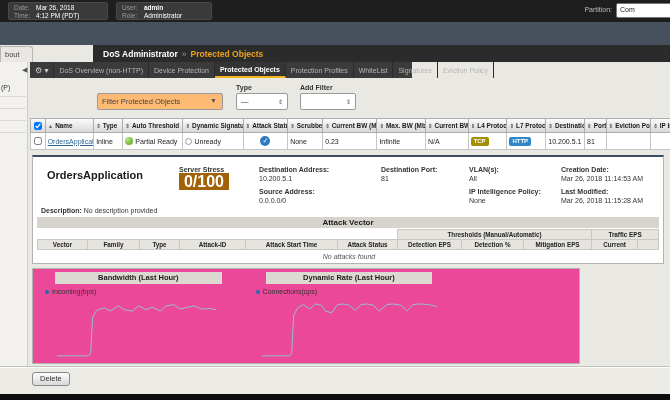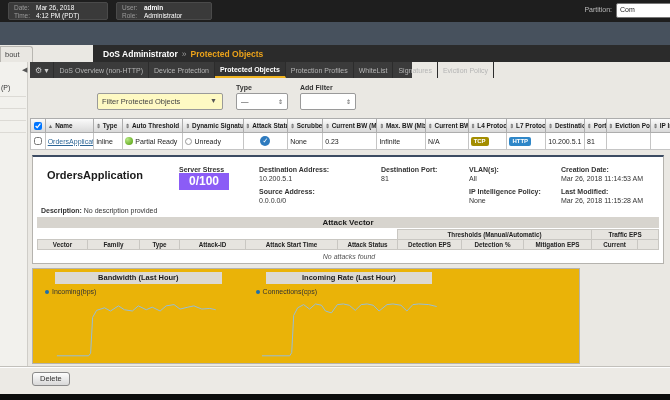--- a/index.html
+++ b/index.html
@@ -29,21 +29,21 @@
   .crumb-sep{color:#999;margin:0 4px;}
   .crumb-page{color:#eba21a;font-weight:bold;}
 
   
   .tabstrip{position:absolute;left:30px;top:62px;width:382px;height:16px;background:#3b3b3b;display:flex;}
   .tab{height:16px;border-right:1px solid #2c2c2c;color:#b5b5b5;font-size:7px;display:flex;align-items:center;justify-content:center;padding:0 5px;white-space:nowrap;cursor:pointer;}
   .tab.active{color:#fff;font-weight:bold;border-bottom:2px solid #f0b41f;background:#343434;}
   .tab.gear{color:#cfcfcf;font-size:8px;}
 
   
-  .filter-input{position:absolute;left:97px;top:93px;width:126px;height:17px;background:#fef9c3;border:1px solid #9a9a9a;border-radius:2px;font-size:7.5px;color:#444;padding:3px 14px 3px 4px;}
+  .filter-input{position:absolute;left:97px;top:93px;width:126px;height:17px;background:#fdba74;border:1px solid #9a9a9a;border-radius:2px;font-size:7.5px;color:#444;padding:3px 14px 3px 4px;}
   .funnel{position:absolute;left:210px;top:97px;font-size:7px;color:#555;}
   .flabel{position:absolute;top:84px;font-size:7px;font-weight:bold;color:#333;}
   .fselect{position:absolute;top:93px;height:17px;background:#fff;border:1px solid #9a9a9a;border-radius:2px;font-size:7.5px;color:#333;padding:3px 4px;}
   .fsel-arrow{float:right;color:#555;font-size:6px;margin-top:1px;}
 
   
   .ptable{position:absolute;left:30px;top:118px;width:640px;}
   .trow{display:flex;width:660px;}
   .th{height:15px;background:linear-gradient(#fbfbfb,#d9d9d9);border:1px solid #adadad;border-left:none;font-size:6.4px;font-weight:bold;color:#1a1a1a;display:flex;align-items:center;padding:0 2px;white-space:nowrap;overflow:hidden;}
   .th:first-child{border-left:1px solid #adadad;justify-content:center;}
@@ -54,30 +54,30 @@
   .sphere{width:8px;height:8px;border-radius:50%;background:radial-gradient(circle at 30% 30%,#b8e986,#4e9a06);margin-right:2px;flex:none;}
   .hollow{width:7px;height:7px;border-radius:50%;border:1.5px solid #9a9a9a;margin-right:2px;flex:none;background:#fff;}
   .bluedisc{width:10px;height:10px;border-radius:50%;background:#2e7bbf;color:#fff;font-size:7px;line-height:10px;text-align:center;margin:0 auto;}
   .badge{color:#fff;font-size:6px;font-weight:bold;border-radius:2px;padding:1.5px 3px;line-height:1;}
 
   
   .panel{position:absolute;left:32px;top:155px;width:632px;height:109px;background:#fff;border:1px solid #b5b3ae;border-top:2px solid #3d4c63;}
   .dp-title{position:absolute;left:14px;top:12px;font-size:11px;font-weight:bold;color:#1a1a1a;}
   .dp-lbl{font-size:7px;font-weight:bold;color:#333;line-height:9px;}
   .dp-val{font-size:7px;color:#333;line-height:9px;margin-bottom:4px;}
-  .stress-badge{position:absolute;left:146px;top:16px;width:50px;height:17px;background:#8b5cf6;color:#fff;font-size:12px;font-weight:bold;text-align:center;line-height:17px;}
+  .stress-badge{position:absolute;left:146px;top:16px;width:50px;height:17px;background:#a16207;color:#fff;font-size:16px;font-weight:bold;text-align:center;line-height:17px;}
   .dp-col{position:absolute;top:8px;}
   .dp-desc{position:absolute;left:8px;top:50px;font-size:7px;color:#333;}
   .attack-bar{position:absolute;left:4px;top:60px;width:622px;height:11px;background:#d7d4ce;text-align:center;font-size:8px;font-weight:bold;color:#1a1a1a;line-height:11px;}
   .atable{position:absolute;left:4px;top:72px;width:622px;border-collapse:collapse;table-layout:fixed;}
   .atable th{background:#e6e4df;border:1px solid #c9c7c2;font-size:6.3px;font-weight:bold;color:#222;height:10px;padding:0 1px;white-space:nowrap;overflow:hidden;}
   .no-attacks{position:absolute;left:0;top:96px;width:632px;text-align:center;font-size:7px;font-style:italic;color:#555;}
 
   
-  .charts{position:absolute;left:32px;top:268px;width:548px;height:96px;background:#eab308;border:1px solid #b5b3ae;display:flex;}
+  .charts{position:absolute;left:32px;top:268px;width:548px;height:96px;background:#ec4899;border:1px solid #b5b3ae;display:flex;}
   .chart{width:210.6px;position:relative;}
   .c-titlebar{position:absolute;left:22px;right:22px;top:3px;height:12px;background:#dcd9d3;text-align:center;font-size:7.5px;font-weight:bold;color:#1a1a1a;line-height:12px;}
   .c-legend{position:absolute;left:12px;top:19px;font-size:7px;color:#333;display:flex;align-items:center;}
   .c-dot{width:4px;height:4px;border-radius:50%;background:#1d6fad;margin-right:3px;}
   .c-plot{position:absolute;left:6px;right:6px;top:26px;bottom:4px;}
   .c-plot svg{width:100%;height:100%;}
 
   
   .foot-divider{position:absolute;left:0;top:366px;width:670px;height:2px;border-top:1px solid #c2c0bb;border-bottom:1px solid #fdfdfd;}
   .footer{position:absolute;left:0;top:368px;width:670px;height:26px;background:#eceae5;}
@@ -261,21 +261,21 @@
 
   <div class="charts" id="charts">
       <div class="chart">
         <div class="c-titlebar">Bandwidth (Last Hour)</div>
         <div class="c-legend"><span class="c-dot"></span>Incoming(bps)</div>
         <div class="c-plot"><svg viewBox="0 0 100 70" preserveAspectRatio="none">
             <polyline points="9,66.5 25,66.5 26,63.699999999999996 27,24.5 29,16.799999999999997 33,14 36,17.5 40,11.899999999999999 43,16.099999999999998 47,17.5 50,11.899999999999999 54,16.099999999999998 57,13.299999999999999 61,17.5 64,11.899999999999999 68,10.5 71,15.399999999999999 75,13.299999999999999 78,11.899999999999999 82,15.399999999999999 86,14.7 89,16.099999999999998" fill="none" stroke="#96bed8" stroke-width="1" vector-effect="non-scaling-stroke"></polyline>
           </svg></div>
       </div>
       <div class="chart">
-        <div class="c-titlebar">Incoming Rate (Last Hour)</div>
+        <div class="c-titlebar">Dynamic Rate (Last Hour)</div>
         <div class="c-legend"><span class="c-dot"></span>Connections(cps)</div>
         <div class="c-plot"><svg viewBox="0 0 100 70" preserveAspectRatio="none">
             <polyline points="6,66.5 20,66.5 21,62.99999999999999 22,22.4 24,14 27,10.5 30,15.399999999999999 33,9.799999999999999 36,11.2 38,17.5 41,19.599999999999998 44,10.5 47,9.799999999999999 50,11.2 53,16.799999999999997 56,10.5 59,9.799999999999999 62,11.2 65,17.5 69,10.5 72,9.799999999999999 76,11.2 79,17.5 82,10.5 85,9.799999999999999 90,10.5 94,12.6" fill="none" stroke="#96bed8" stroke-width="1" vector-effect="non-scaling-stroke"></polyline>
           </svg></div>
       </div>
     </div>
 
   <div class="foot-divider"></div>
   <div class="footer"></div>
   <button class="delete-btn">Delete</button>

